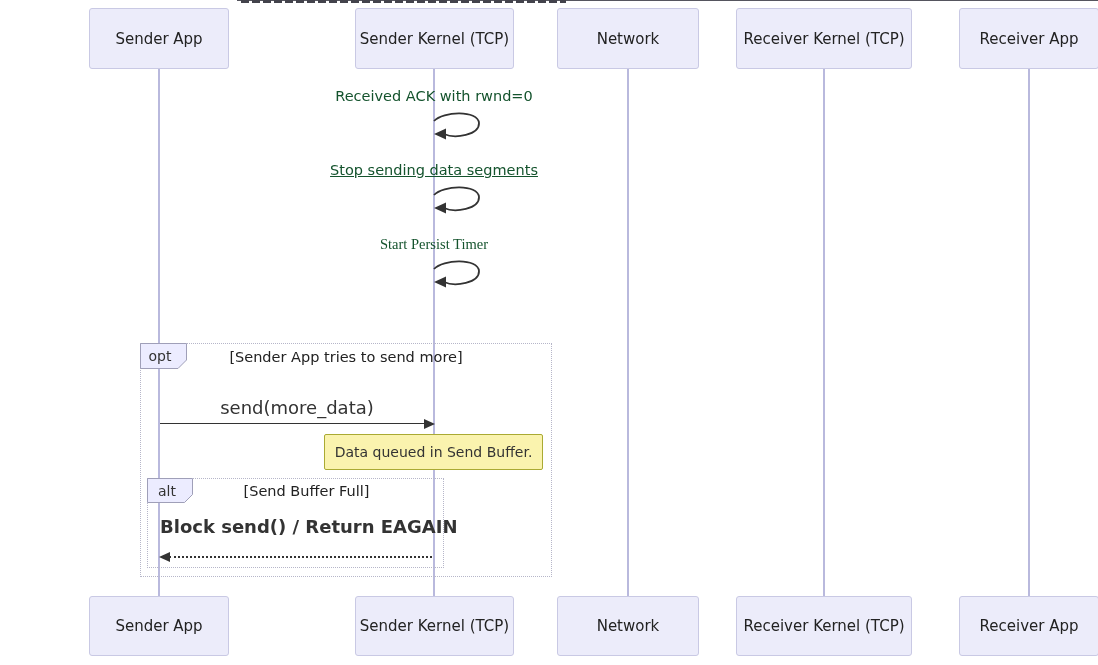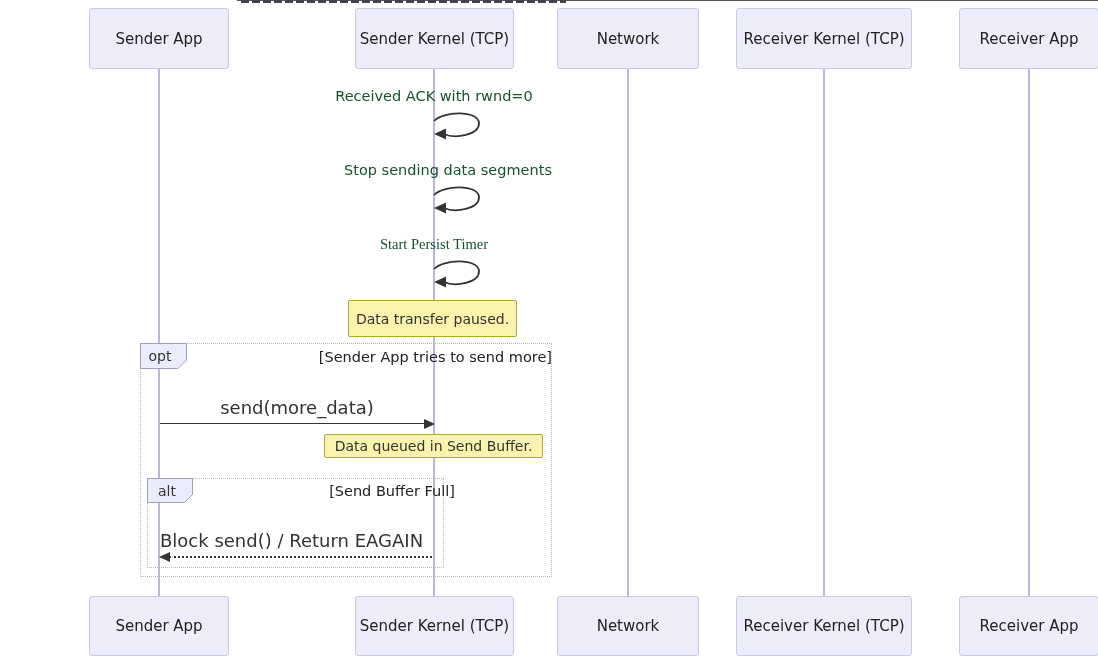--- a/index.html
+++ b/index.html
@@ -21,21 +21,21 @@
   .actor.bottom{height:60px;}
   .self-label{position:absolute; transform:translateX(-50%); white-space:nowrap; font-size:14.5px; color:#14532d;}
   .loop-svg{position:absolute;}
   .note{
     position:absolute; background:var(--note-fill); border:1px solid var(--note-border); border-radius:2px;
     display:flex; align-items:center; justify-content:center; font-size:14px; color:#333; box-sizing:border-box;
   }
   .fragment{position:absolute; border:1px dotted var(--fragment-border); box-sizing:border-box;}
   .frag-tab{position:absolute;}
   .frag-tab text{font-family:"DejaVu Sans","Liberation Sans",sans-serif; font-size:14px; fill:#333;}
-  .guard{position:absolute; text-align:right; font-size:14.5px; color:#222; white-space:nowrap;}
+  .guard{position:absolute; text-align:center; font-size:14.5px; color:#222; white-space:nowrap;}
   .msg-label{position:absolute; text-align:center; font-size:18px; color:#333; white-space:nowrap;}
   .line-solid{position:absolute; height:0; border-top:1.8px solid var(--line);}
   .line-dotted{position:absolute; height:0; border-top:2px dotted var(--line);}
   .arrow-right{position:absolute; width:0; height:0; border-top:5px solid transparent; border-bottom:5px solid transparent; border-left:11px solid var(--line);}
   .arrow-left{position:absolute; width:0; height:0; border-top:5px solid transparent; border-bottom:5px solid transparent; border-right:11px solid var(--line);}
   .top-line{position:absolute; left:193px; top:0; width:905px; height:1px; background:#55555e;}
   .top-text-remnant{position:absolute; left:197px; top:0; width:325px; height:3px;
     background:repeating-linear-gradient(90deg,#43434c 0 8px, transparent 8px 11px);}
 </style>
 </head>
@@ -67,59 +67,56 @@
   <div class="actor" style="left:915px; top:8px; width:140px;">
       <span>Receiver App</span>
     </div>
 
   <div class="self-label" style="left:390px; top:88px;">Received ACK with rwnd=0</div>
   <svg class="loop-svg" style="left:387px; top:110px;" width="52" height="32" viewBox="0 0 52 32">
     <path d="M3,11 C12,1 47,0 48,13 C48.5,25 24,29 13,24" fill="none" stroke="#333333" stroke-width="1.8"></path>
     <polygon points="3,24 15,18.5 15,29.5" fill="#333333"></polygon>
   </svg>
 
-  <div class="self-label" style="left:404px; top:162px;">Stop sending data segments</div>
+  <div class="self-label" style="left:390px; top:162px;text-decoration:underline;">Stop sending data segments</div>
   <svg class="loop-svg" style="left:387px; top:184px;" width="52" height="32" viewBox="0 0 52 32">
     <path d="M3,11 C12,1 47,0 48,13 C48.5,25 24,29 13,24" fill="none" stroke="#333333" stroke-width="1.8"></path>
     <polygon points="3,24 15,18.5 15,29.5" fill="#333333"></polygon>
   </svg>
 
   <div class="self-label" style="left:390px; top:236px;font-family:Liberation Serif, serif;">Start Persist Timer</div>
   <svg class="loop-svg" style="left:387px; top:258px;" width="52" height="32" viewBox="0 0 52 32">
     <path d="M3,11 C12,1 47,0 48,13 C48.5,25 24,29 13,24" fill="none" stroke="#333333" stroke-width="1.8"></path>
     <polygon points="3,24 15,18.5 15,29.5" fill="#333333"></polygon>
   </svg>
 
-  <div class="note" style="left:304px; top:300px; width:169px; height:37px;">
-    <span>Data transfer paused.</span>
-  </div>
 
   <div class="fragment" style="left:96px; top:343px; width:412px; height:234px;"></div>
   <svg class="frag-tab" style="left:96px; top:343px;" width="47" height="26" viewBox="0 0 47 26">
     <polygon points="0.5,0.5 46.5,0.5 46.5,17 38,25.5 0.5,25.5" fill="#ececff" stroke="#9f9fb8" stroke-width="1"></polygon>
     <text x="20" y="18" text-anchor="middle">opt</text>
   </svg>
   <div class="guard" style="left:96px; top:349px; width:412px;">[Sender App tries to send more]</div>
 
   <div class="msg-label" style="left:116px; top:397px; width:274px;">send(more_data)</div>
   <div class="line-solid" style="left:116px; top:423px; width:266px;"></div>
   <div class="arrow-right" style="left:380px; top:419px;"></div>
 
-  <div class="note" style="left:280px; top:434px; width:219px; height:24px;">
+  <div class="note" style="left:280px; top:434px; width:219px; height:36px;">
     <span>Data queued in Send Buffer.</span>
   </div>
 
   <div class="fragment" style="left:103px; top:478px; width:297px; height:90px;"></div>
   <svg class="frag-tab" style="left:103px; top:478px;" width="46" height="25" viewBox="0 0 46 25">
     <polygon points="0.5,0.5 45.5,0.5 45.5,16.5 37.5,24.5 0.5,24.5" fill="#ececff" stroke="#9f9fb8" stroke-width="1"></polygon>
     <text x="20" y="17.5" text-anchor="middle">alt</text>
   </svg>
   <div class="guard" style="left:114px; top:483px; width:297px;">[Send Buffer Full]</div>
 
-  <div class="msg-label" style="left:116px; top:530px; width:238px;">Block send() / Return EAGAIN</div>
+  <div class="msg-label" style="left:116px; top:516px; width:238px;font-weight:bold;">Block send() / Return EAGAIN</div>
   <div class="line-dotted" style="left:125px; top:556px; width:263px;"></div>
   <div class="arrow-left" style="left:115px; top:552px;"></div>
 
   <div class="actor bottom" style="left:45px;  top:596px; width:140px;">
       <span>Sender App</span>
     </div>
   <div class="actor bottom" style="left:311px; top:596px; width:159px;">
       <span>Sender Kernel (TCP)</span>
     </div>
   <div class="actor bottom" style="left:513px; top:596px; width:142px;">

